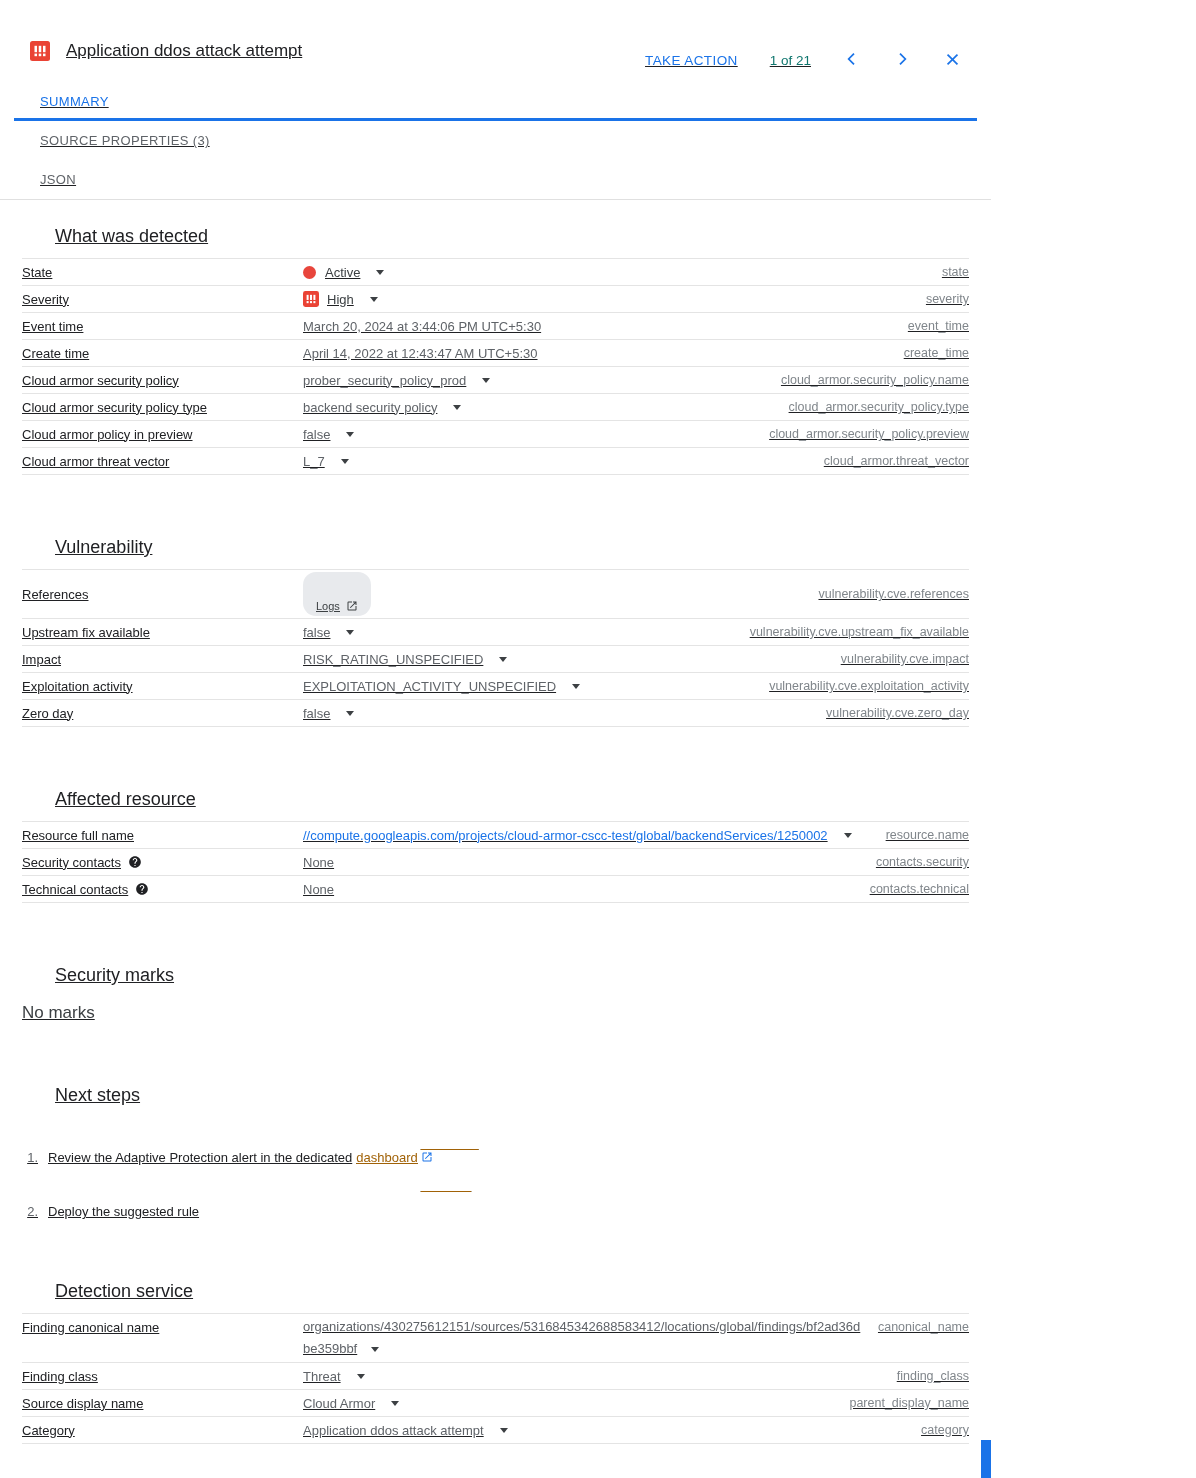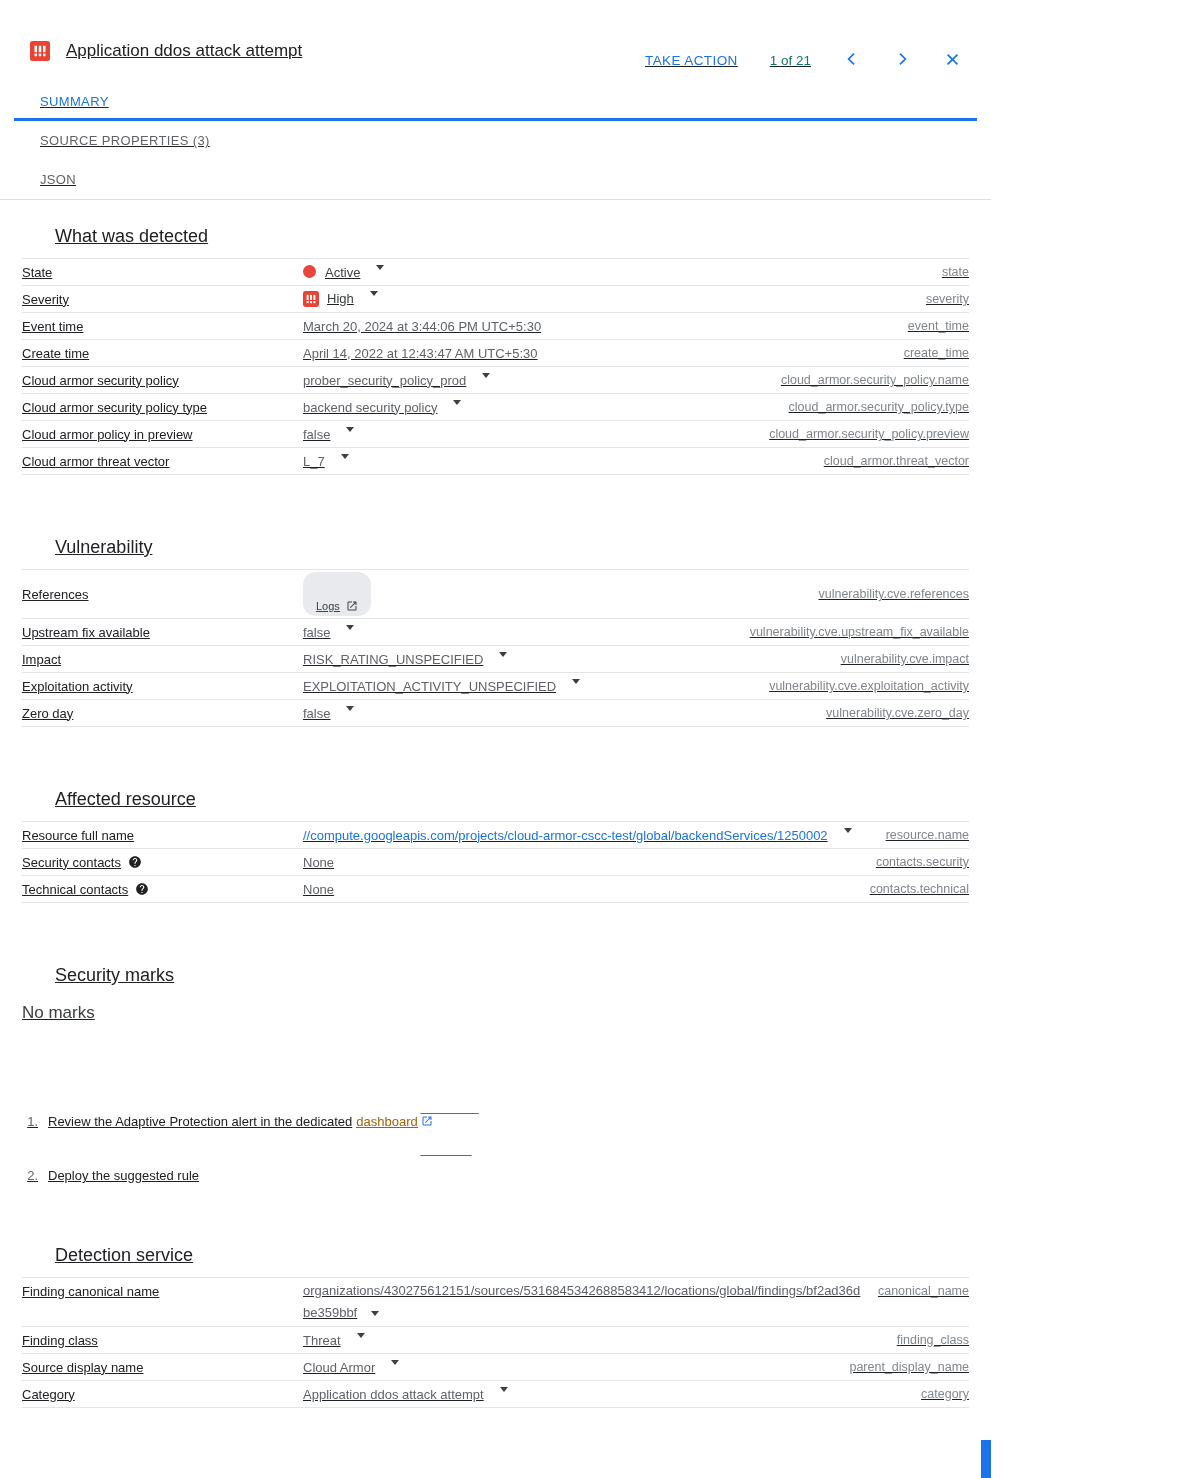--- a/index.html
+++ b/index.html
@@ -33,21 +33,21 @@
   .row.top-align .row-field, .row.top-align .row-label { padding-top: 4px; }
   .row-label { width: 281px; flex: none; font-size: 13px; font-weight: 500; color: #202124; display: flex; align-items: center; gap: 7px; }
   .row-mid { flex: 1 1 auto; min-width: 0; display: flex; align-items: center; font-size: 13px; color: #5f6368; }
   .row-field { flex: none; margin-left: 16px; font-size: 12.5px; color: #80868b; }
 
   .caret { width: 0; height: 0; border-left: 4.5px solid transparent; border-right: 4.5px solid transparent; border-top: 5px solid #3c4043; display: inline-block; margin-left: 16px; flex: none; }
   .caret.inline { margin-left: 14px; vertical-align: middle; }
   .val-dark { color: #3c4043; }
   .dot { width: 13px; height: 13px; border-radius: 50%; background: #e8453c; margin-right: 9px; flex: none; }
   .sev-small { width: 16px; height: 16px; margin-right: 8px; flex: none; }
-  .clickable { cursor: pointer; display: inline-flex; }
+  .clickable { cursor: pointer; display: inline-flex; align-items: center; }
 
   .chip { display: inline-flex; align-items: center; background: #e8eaed; border-radius: 13px; padding: 4px 13px; color: #3c4043; cursor: pointer; }
   .chip-inner { text-decoration: underline; display: inline-flex; align-items: center; gap: 6px; font-size: 11px; margin-top: 24px; }
   .ext-icon svg { display: block; }
 
   .blue-link { color: #1a73e8; text-decoration: none; cursor: pointer; }
   .wrap-value { display: block; max-width: 648px; word-break: break-all; line-height: 22px; }
 
   .help-icon { width: 14px; height: 14px; flex: none; cursor: pointer; }
   .help-icon svg { display: block; }
@@ -311,20 +311,21 @@
         </div>
       </div>
     </div>
 
     <div class="section">
       <div class="section-title">Security marks</div>
       <div class="no-marks">No marks</div>
     </div>
 
     <div class="section">
+      <div class="section-title">Next steps</div>
       <div class="steps">
         <div class="step">
           <span class="step-num">1.</span>
           <span class="step-text">
             <span>Review the Adaptive Protection alert in the dedicated</span>
             <span class="dash-link">
               <span>dashboard</span>
               <span class="ext-icon">
                 <svg width="12" height="12" viewBox="0 0 24 24" fill="#1a73e8">
                     <path d="M19 19H5V5h7V3H5a2 2 0 0 0-2 2v14a2 2 0 0 0 2 2h14c1.1 0 2-.9 2-2v-7h-2v7zM14 3v2h3.59l-9.83 9.83 1.41 1.41L19 6.41V10h2V3h-7z"></path>

